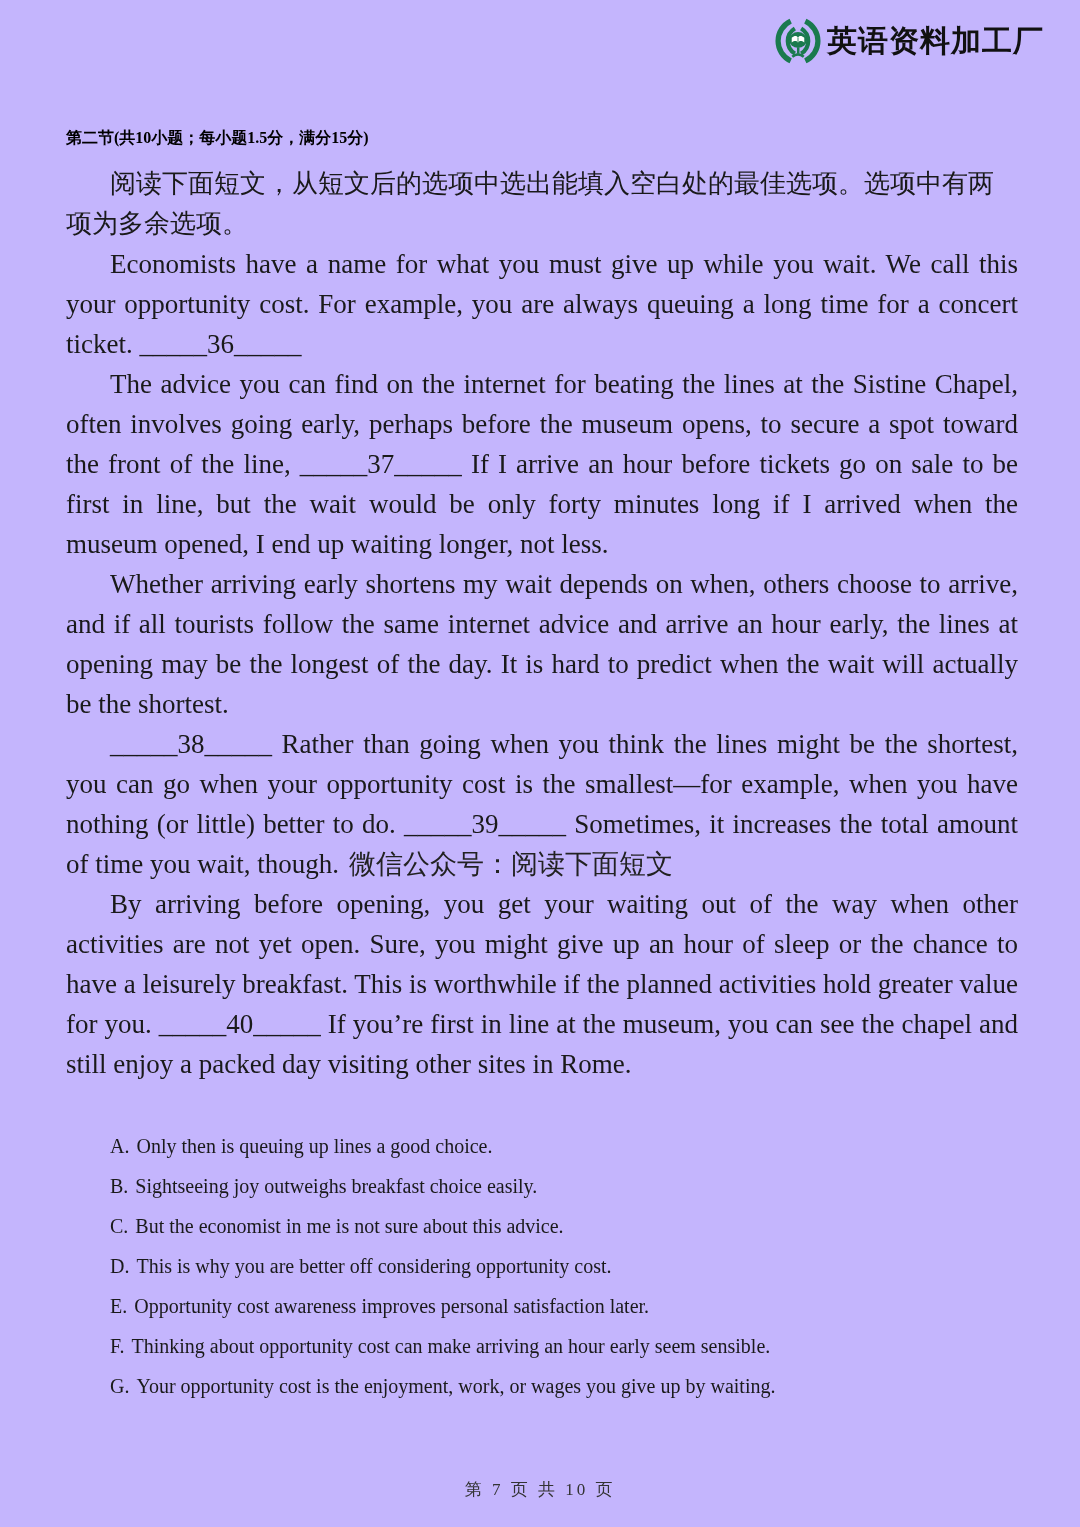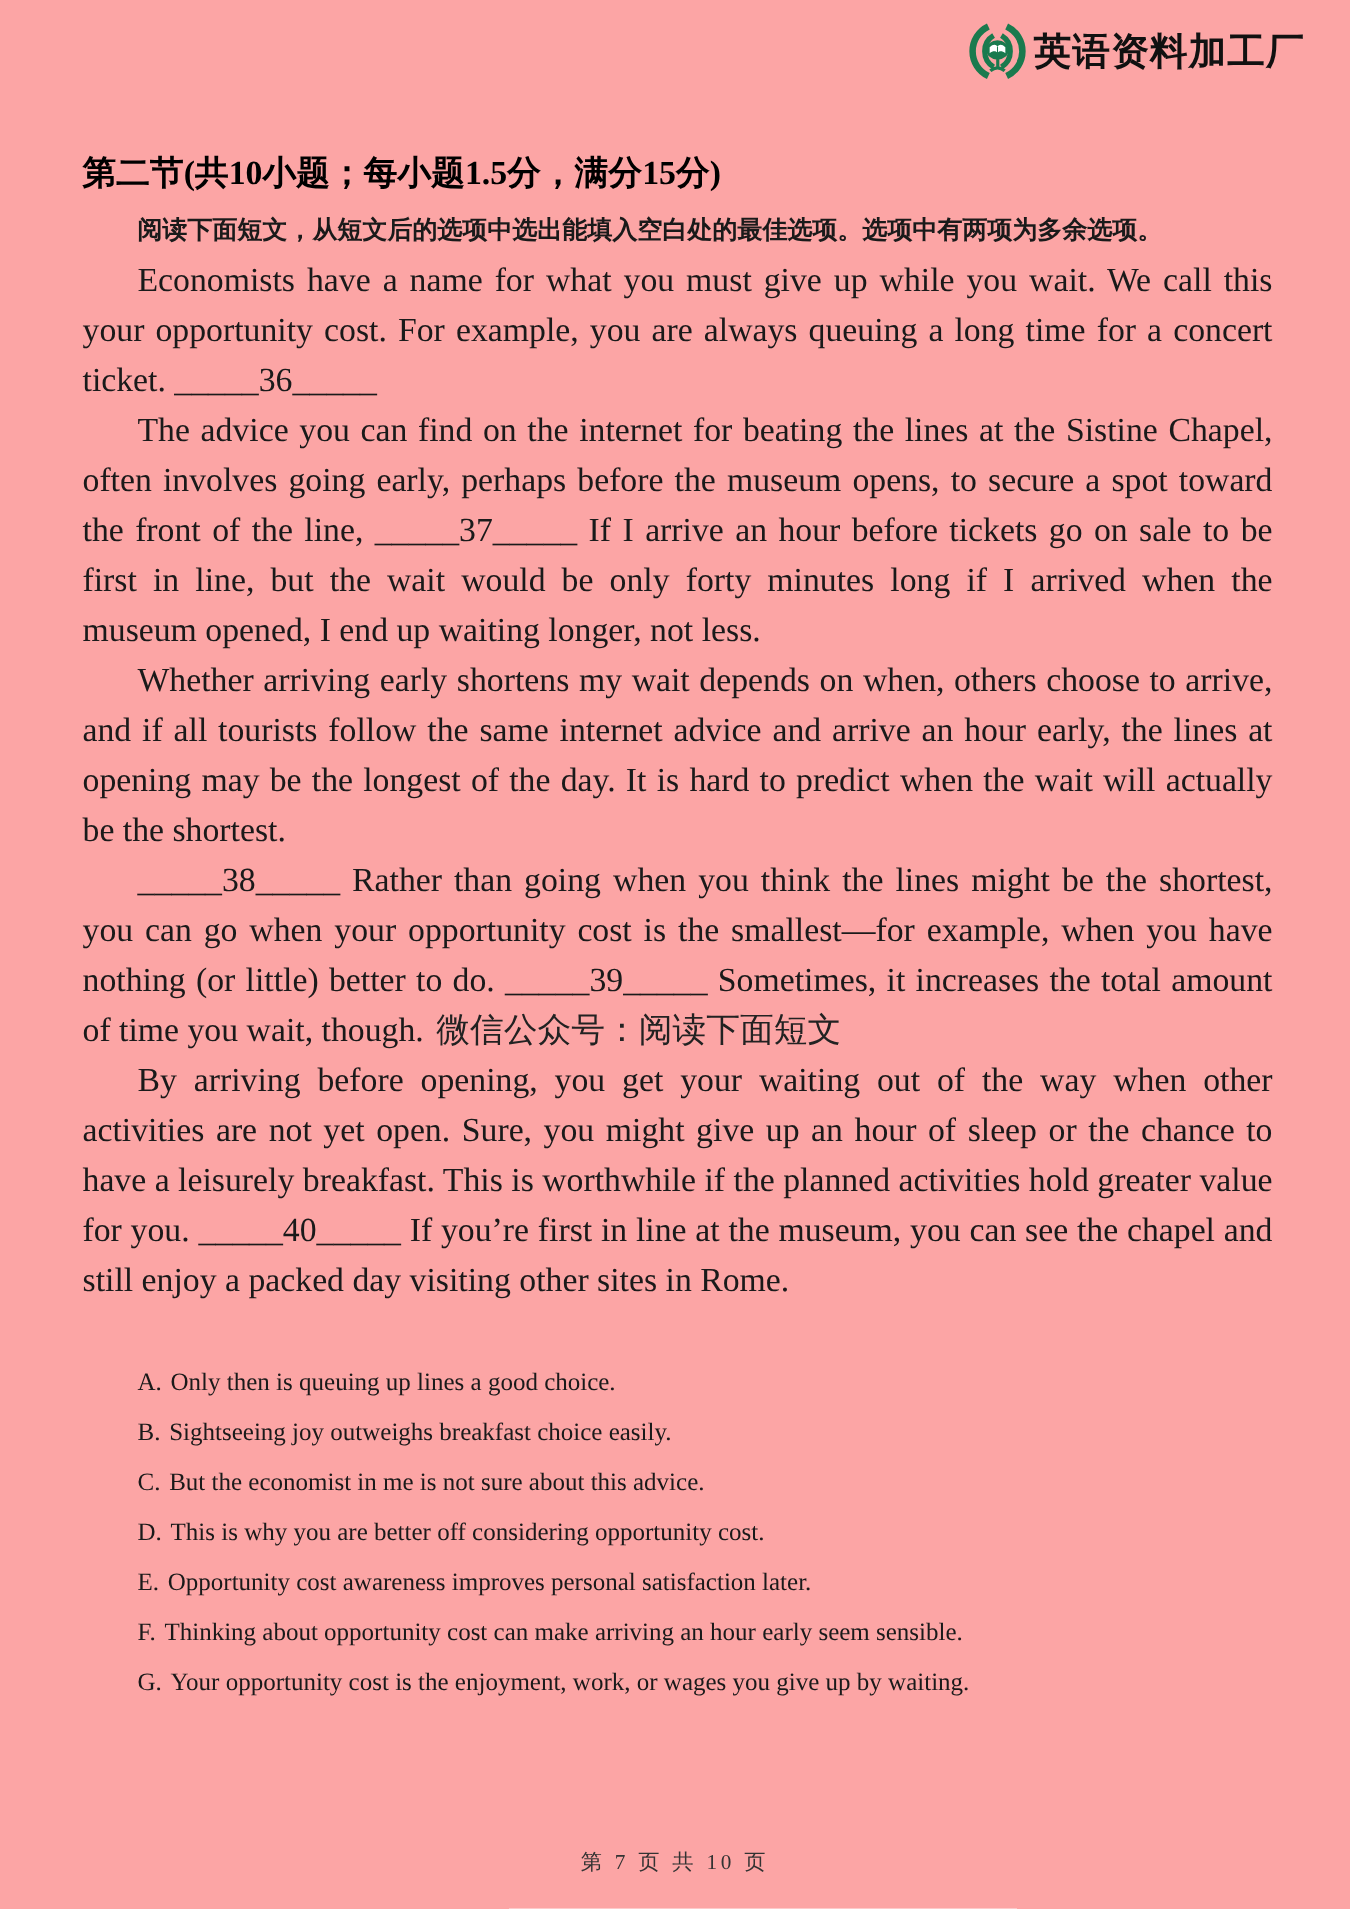--- a/index.html
+++ b/index.html
@@ -1,20 +1,20 @@
 <!DOCTYPE html>
 <html><head>
 <meta charset="utf-8">
 <style>
   html, body { margin: 0; padding: 0; background: #ffffff; }
   .page {
     position: relative;
     width: 1080px;
     height: 1527px;
-    background: #fca5a5;
+    background: #c4b5fd;
     color: #1a1a1a;
     font-family: "Liberation Serif", "DejaVu Serif", serif;
     overflow: hidden;
     margin: 0 auto;
   }
   
   .brand {
     position: absolute;
     top: 18px;
     right: 36px;
@@ -33,32 +33,31 @@
   }
   
   .content {
     position: absolute;
     left: 66px;
     right: 62px;
     top: 122px;
   }
   .section-title {
     font-weight: bold;
-    font-size: 27px;
+    font-size: 16px;
     line-height: 32px;
     margin: 0 0 10px 0;
     color: #000000;
   }
   .instructions {
-    font-size: 20px;
+    font-size: 26px;
     line-height: 40px;
     margin: 0;
     text-indent: 44px;
     color: #1a1a1a;
-    font-weight: bold;
   }
   .passage p {
     margin: 0;
     font-size: 27px;
     line-height: 40px;
     text-align: justify;
     text-indent: 44px;
     color: #1a1a1a;
   }
   .watermark {

